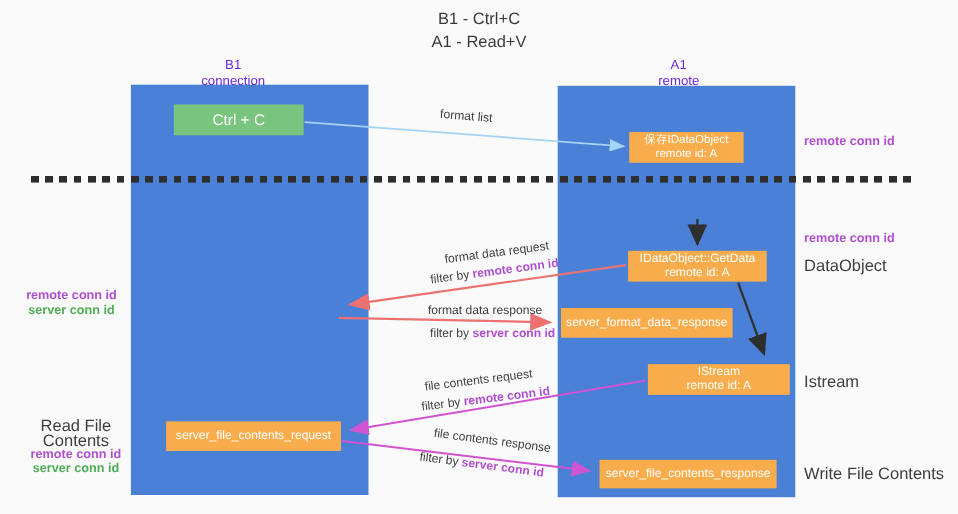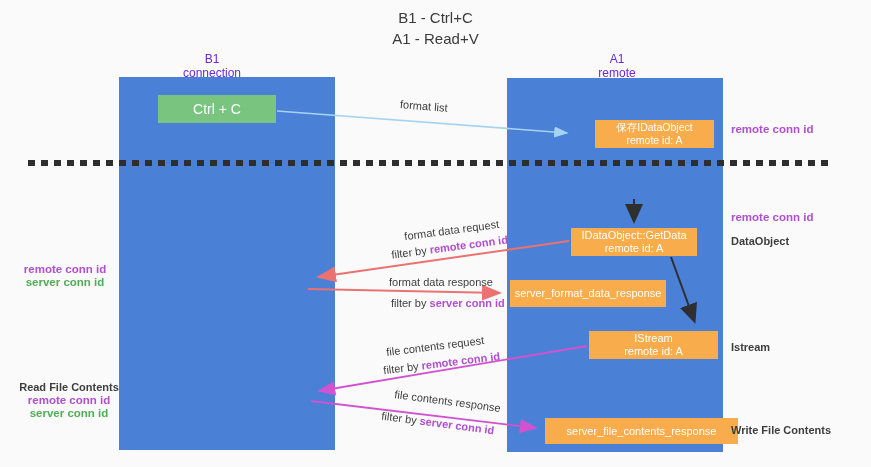--- a/index.html
+++ b/index.html
@@ -38,21 +38,21 @@
     position:absolute;z-index:2;display:flex;flex-direction:column;align-items:center;
     justify-content:center;color:#fff;text-align:center;
   }
   .node.green{background:var(--action-green);font-size:14px;}
   .node.orange{background:var(--message-orange);font-size:11px;}
   .node .l{line-height:13px;white-space:nowrap;}
   .side-label{position:absolute;z-index:4;font-size:11.5px;line-height:13px;white-space:nowrap;}
   .side-group{position:absolute;z-index:4;text-align:center;font-size:11.5px;line-height:13px;}
   .purple{color:var(--purple);font-weight:bold;}
   .greenlab{color:var(--green-label);font-weight:bold;}
-  .plain{color:#3d3d3d;font-weight:bold;font-size:11px;}
+  .plain{color:#3d3d3d;font-weight:normal;font-size:15px;}
   .flow-label{
     position:absolute;z-index:4;font-size:11px;line-height:13px;color:#3e3e3e;white-space:nowrap;
   }
   .rot-up{transform:rotate(-7.5deg);}
   .rot-up2{transform:rotate(-7deg);}
   .rot-down{transform:rotate(7.5deg);}
   .rot-slight{transform:rotate(4.5deg);}
   svg.arrows{position:absolute;left:0;top:0;z-index:3;pointer-events:none;}
   .st-blue{stroke:var(--blue-arrow);stroke-width:1.6;fill:none;}
   .st-black{stroke:#2f2f2f;stroke-width:2;fill:none;}
@@ -108,43 +108,46 @@
     <line class="st-red" x1="569" y1="241" x2="318" y2="277" marker-end="url(#m-red)"></line>
     <line class="st-red" x1="308" y1="289" x2="500" y2="293" marker-end="url(#m-red)"></line>
     <line class="st-mag" x1="587" y1="346" x2="319" y2="391" marker-end="url(#m-mag)"></line>
     <line class="st-mag" x1="311" y1="401" x2="536" y2="428" marker-end="url(#m-mag)"></line>
   </svg>
 
   <div class="node green" style="left:158px;top:95px;width:118px;height:28px">
     <span class="l">Ctrl + C</span>
   </div>
 
-  <div class="node orange" style="left:595px;top:120px;width:119px;height:28px;font-size:10.5px">
+  <div class="node orange" style="left:572px;top:120px;width:104px;height:28px;font-size:10.5px">
     <span class="l">保存IDataObject</span>
     <span class="l">remote id: A</span>
   </div>
 
 
   <div class="node orange" style="left:571px;top:228px;width:126px;height:28px">
     <span class="l">IDataObject::GetData</span>
     <span class="l">remote id: A</span>
   </div>
 
 
   <div class="node orange" style="left:510px;top:280px;width:156px;height:27px">
     <span class="l">server_format_data_response</span>
   </div>
 
   <div class="node orange" style="left:589px;top:331px;width:129px;height:28px">
     <span class="l">IStream</span>
     <span class="l">remote id: A</span>
   </div>
 
+  <div class="node orange" style="left:151px;top:383px;width:159px;height:27px">
+    <span class="l">server_file_contents_request</span>
+  </div>
 
-  <div class="node orange" style="left:545px;top:418px;width:193px;height:26px">
+  <div class="node orange" style="left:545px;top:418px;width:161px;height:26px">
     <span class="l">server_file_contents_response</span>
   </div>
 
   <div class="flow-label rot-slight" style="left:400px;top:100px">format list</div>
 
   <div class="flow-label rot-up" style="left:404px;top:224px">format data request</div>
   <div class="flow-label rot-up" style="left:391px;top:241px">
     <span>filter by </span><span class="purple">remote conn id</span>
   </div>
 

